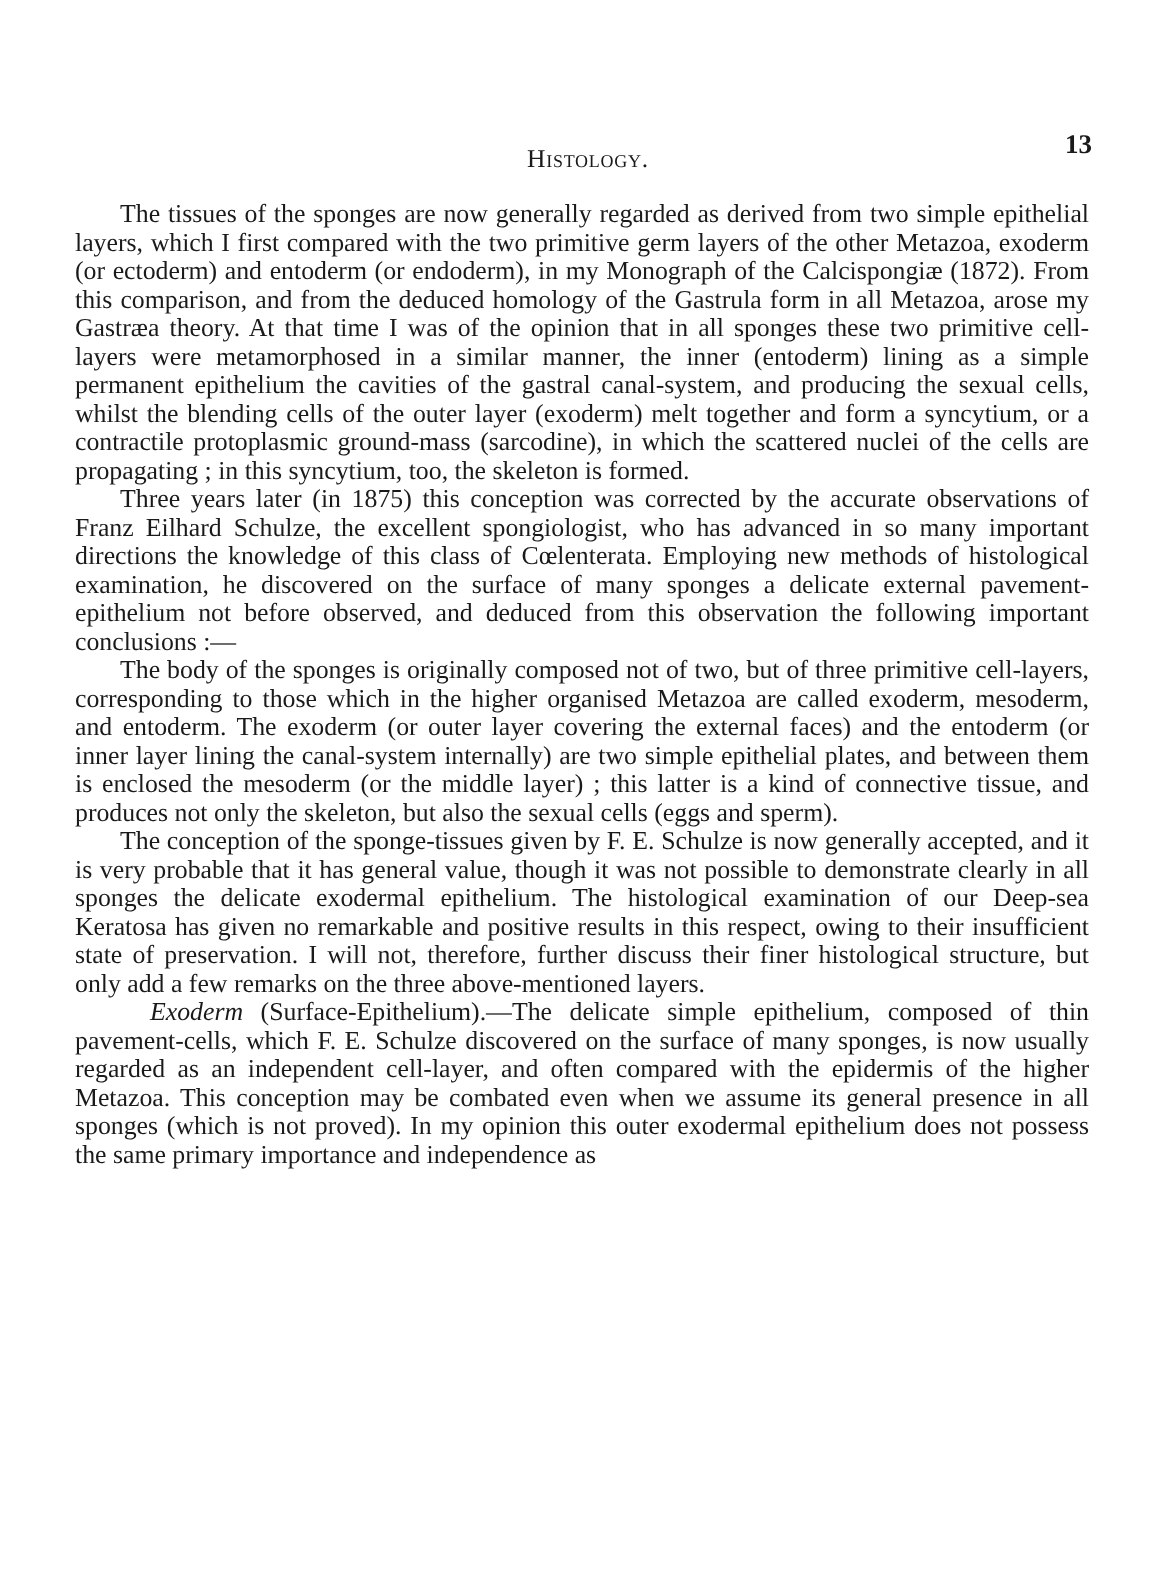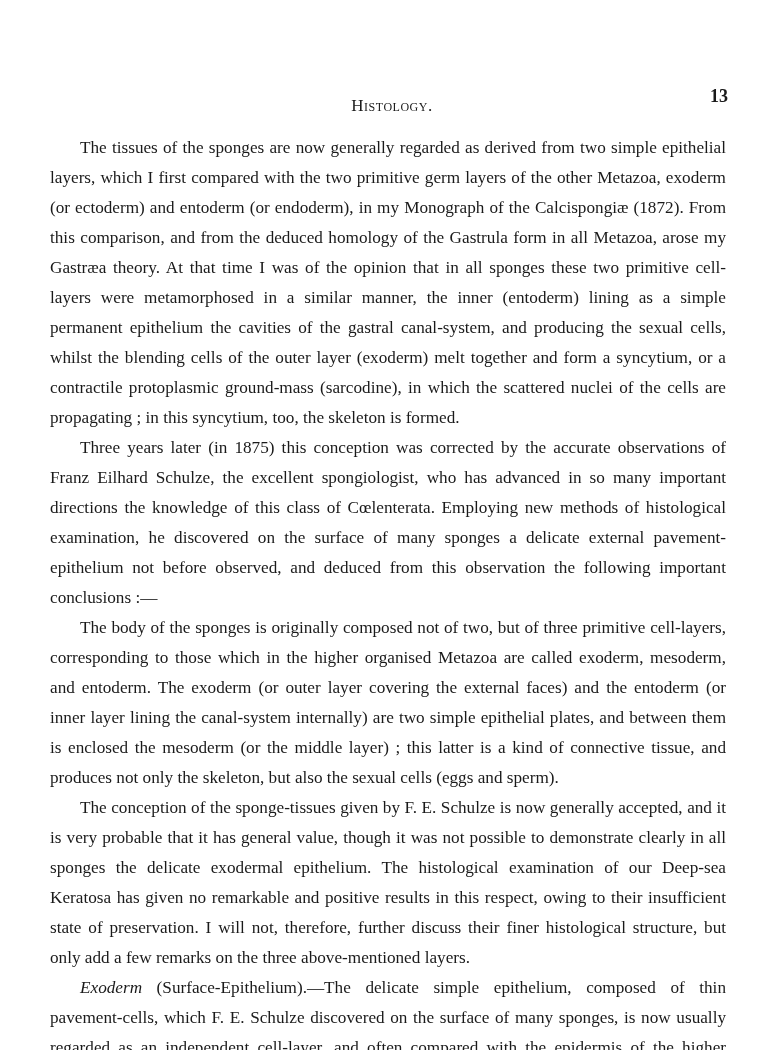--- a/index.html
+++ b/index.html
@@ -53,27 +53,28 @@
     }
     .body-text {
       position: absolute;
       top: 133px;
       left: 50px;
       width: 676px;
     }
     .para {
       margin: 0;
       font-size: 17.2px;
-      line-height: 30px;
+      line-height: 19px;
       text-align: justify;
       text-indent: 30px;
       word-spacing: 0px;
     }
     .para em {
       font-style: italic;
+      margin-left: 20px;
     }
   </style>
 </head>
 <body>
 
 <div class="running-head">
   <span class="page-number">13</span>
 </div>
 
 <div class="section-heading">Histology.</div>

